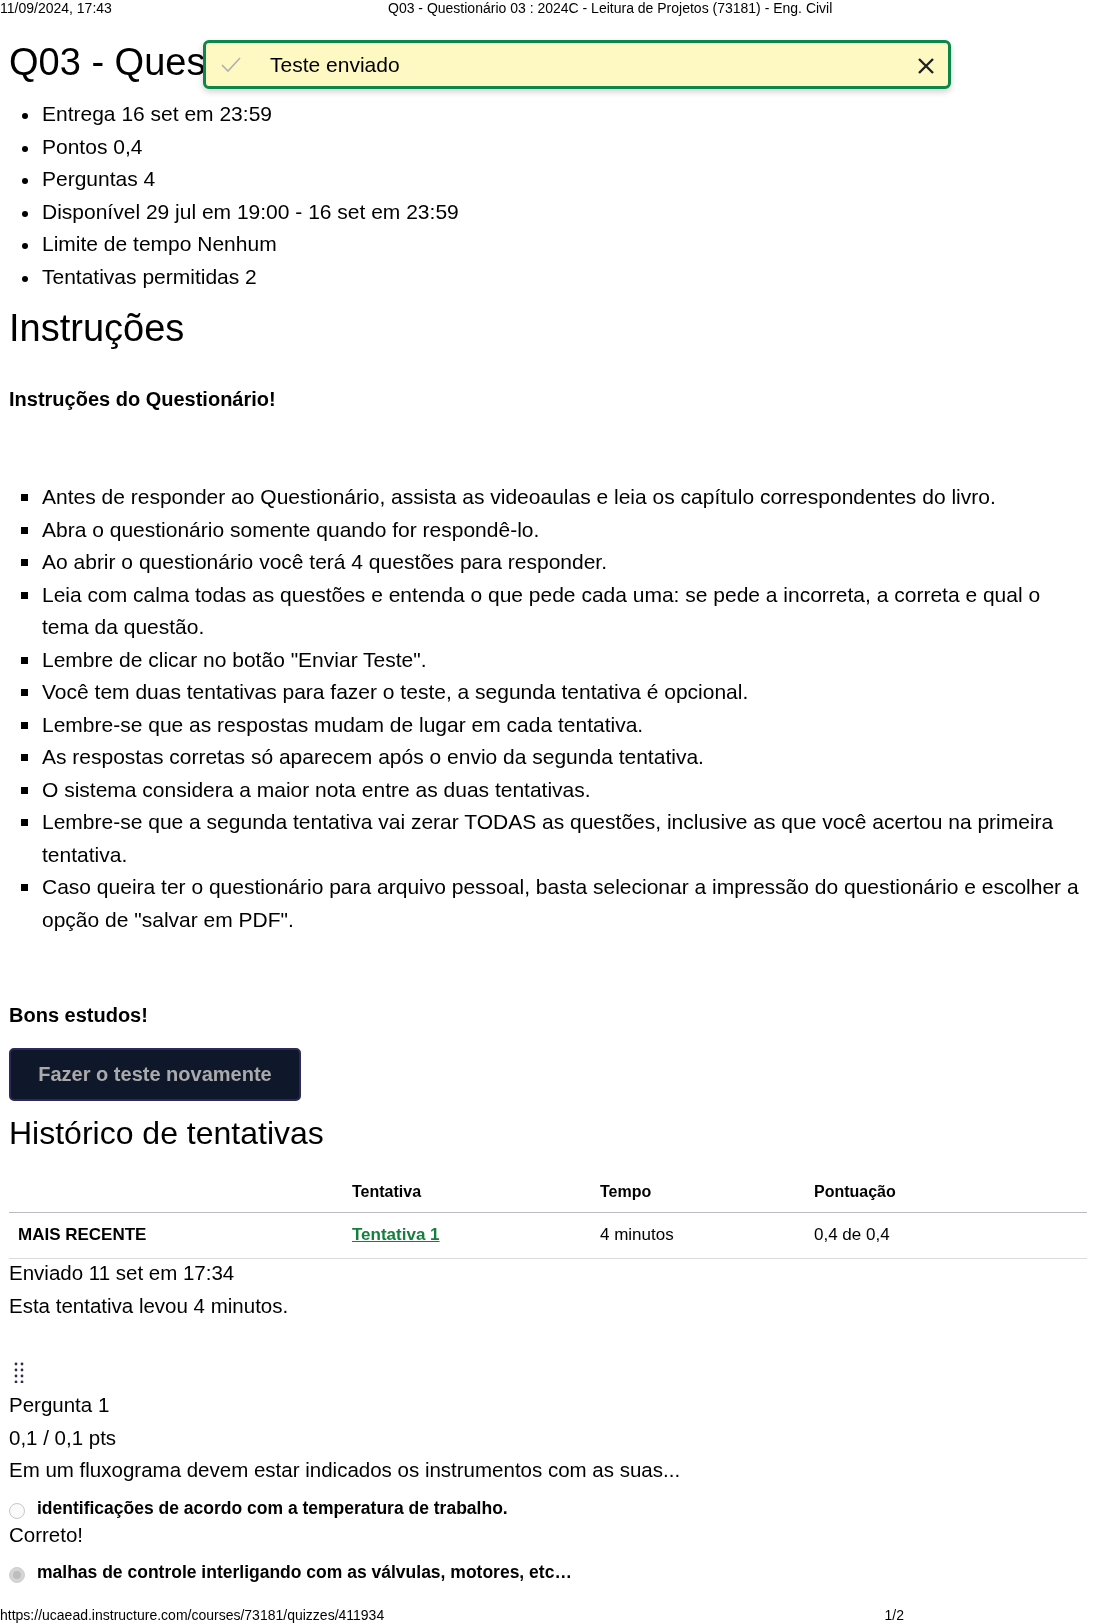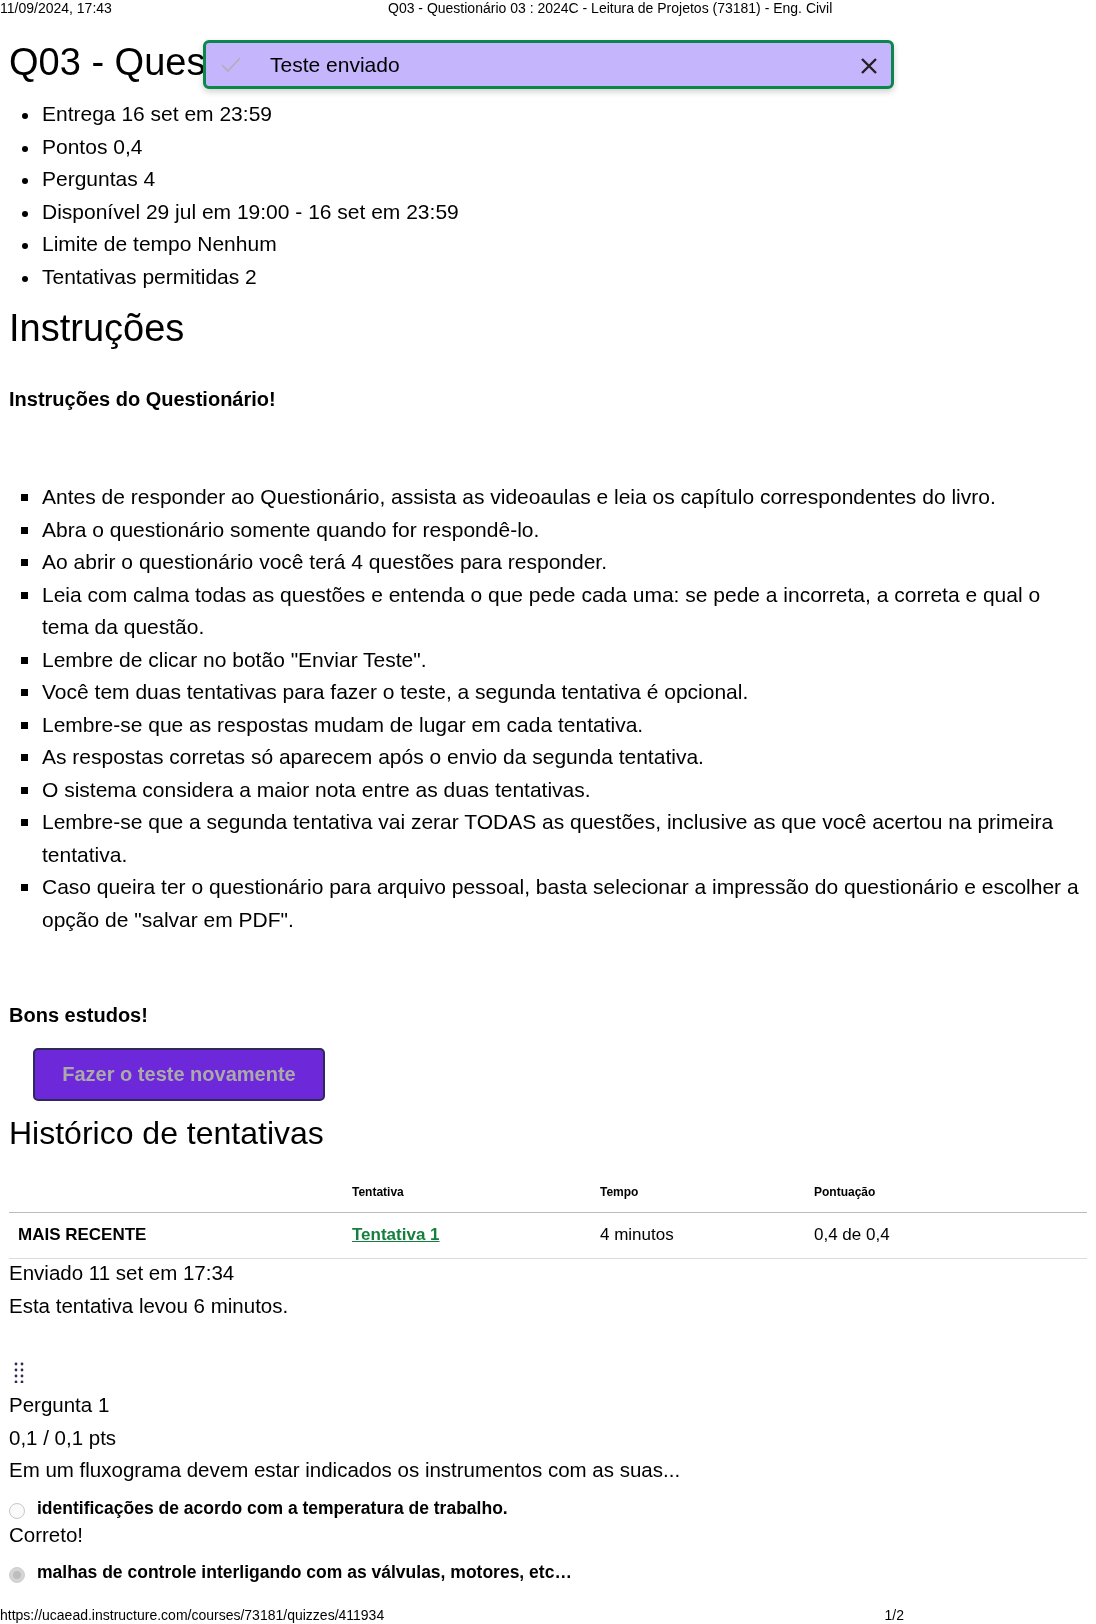--- a/index.html
+++ b/index.html
@@ -9,44 +9,44 @@
     .print-header { position: absolute; top: 0; left: 0; width: 1096px; height: 16px; font-size: 14px; line-height: 16px; color: #000; }
     .print-header .date { position: absolute; left: 0; top: 0; }
     .print-header .doc-title { position: absolute; left: 388px; top: 0; white-space: nowrap; }
 
     .print-footer { position: absolute; top: 1607px; left: 0; width: 904px; height: 16px; font-size: 14px; line-height: 16px; }
     .print-footer .url { position: absolute; left: 0; }
     .print-footer .page { position: absolute; right: 0; }
 
     .page-title { position: absolute; left: 9px; top: 38px; font-size: 38px; line-height: 48px; font-weight: normal; white-space: nowrap; }
 
-    .toast { position: absolute; left: 203px; top: 40px; width: 691px; height: 49px; border: 3px solid #0b874b; border-radius: 6px; background: #c4b5fd; box-shadow: 0 3px 6px rgba(0,0,0,0.18); display: flex; align-items: center; }
+    .toast { position: absolute; left: 203px; top: 40px; width: 748px; height: 49px; border: 3px solid #0b874b; border-radius: 6px; background: #fef9c3; box-shadow: 0 3px 6px rgba(0,0,0,0.18); display: flex; align-items: center; }
     .toast .check { position: absolute; left: 14px; top: 12px; width: 22px; height: 20px; }
     .toast .msg { position: absolute; left: 64px; top: 9px; font-size: 21px; line-height: 26px; }
     .toast .close { position: absolute; right: 10px; top: 11px; width: 24px; height: 24px; cursor: pointer; }
 
     .meta-list { position: absolute; left: 42px; top: 98px; list-style: none; }
     .meta-list li { position: relative; font-size: 21px; line-height: 32.5px; white-space: nowrap; }
     .meta-list li::before { content: ""; position: absolute; left: -20px; top: 15px; width: 6px; height: 6px; border-radius: 50%; background: #000; }
 
     .h-instr { position: absolute; left: 9px; top: 304px; font-size: 38px; line-height: 48px; font-weight: normal; }
     .instr-sub { position: absolute; left: 9px; top: 387px; font-size: 20px; font-weight: bold; line-height: 24px; }
 
     .instr-list { position: absolute; left: 42px; top: 481px; width: 1050px; list-style: none; }
     .instr-list li { position: relative; font-size: 21px; line-height: 32.5px; }
     .instr-list li::before { content: ""; position: absolute; left: -21px; top: 13px; width: 7px; height: 7px; background: #000; }
 
     .bons { position: absolute; left: 9px; top: 1003px; font-size: 20px; font-weight: bold; line-height: 24px; }
 
-    .retake-btn { position: absolute; left: 9px; top: 1048px; width: 292px; height: 53px; border: 2px solid #2d2a5b; border-radius: 5px; background: #6d28d9; color: #aaaaaa; font-family: "Liberation Sans", sans-serif; font-size: 20px; font-weight: bold; cursor: pointer; margin-left: 24px; }
+    .retake-btn { position: absolute; left: 9px; top: 1048px; width: 292px; height: 53px; border: 2px solid #2d2a5b; border-radius: 5px; background: #0f172a; color: #aaaaaa; font-family: "Liberation Sans", sans-serif; font-size: 20px; font-weight: bold; cursor: pointer; }
 
     .h-hist { position: absolute; left: 9px; top: 1112px; font-size: 32px; line-height: 42px; font-weight: normal; }
 
     .hist-table { position: absolute; left: 9px; top: 1172px; width: 1078px; border-collapse: collapse; }
-    .hist-table th { text-align: left; font-size: 12px; font-weight: bold; height: 40px; padding: 0; border-bottom: 1px solid #b8bcc2; }
+    .hist-table th { text-align: left; font-size: 16px; font-weight: bold; height: 40px; padding: 0; border-bottom: 1px solid #b8bcc2; }
     .hist-table td { height: 46px; padding: 0; font-size: 17px; border-bottom: 1px solid #d8dadd; }
     .hist-table .c0 { width: 343px; padding-left: 9px; }
     .hist-table .c1 { width: 248px; }
     .hist-table .c2 { width: 214px; }
     .hist-table td.c0 { font-weight: bold; }
     .hist-table a { color: #15803d; font-weight: bold; text-decoration: underline; }
 
     .attempt-info { position: absolute; left: 9px; top: 1257px; }
     .attempt-info div { font-size: 20.5px; line-height: 32.5px; white-space: nowrap; }
 
@@ -130,21 +130,21 @@
       <td class="c0">MAIS RECENTE</td>
       <td class="c1"><a href="#">Tentativa 1</a></td>
       <td class="c2">4 minutos</td>
       <td class="c3">0,4 de 0,4</td>
     </tr>
   </tbody>
 </table>
 
 <div class="attempt-info">
   <div>Enviado 11 set em 17:34</div>
-  <div>Esta tentativa levou 6 minutos.</div>
+  <div>Esta tentativa levou 4 minutos.</div>
 </div>
 
 <span class="drag-handle">
   <svg width="12" height="22" viewBox="0 0 12 22">
     <g fill="#2d2a5b">
       <circle cx="3" cy="3" r="1.4"></circle>
         <circle cx="9" cy="3" r="1.4"></circle>
       <circle cx="3" cy="9" r="1.4"></circle>
         <circle cx="9" cy="9" r="1.4"></circle>
       <circle cx="3" cy="15" r="1.4"></circle>

